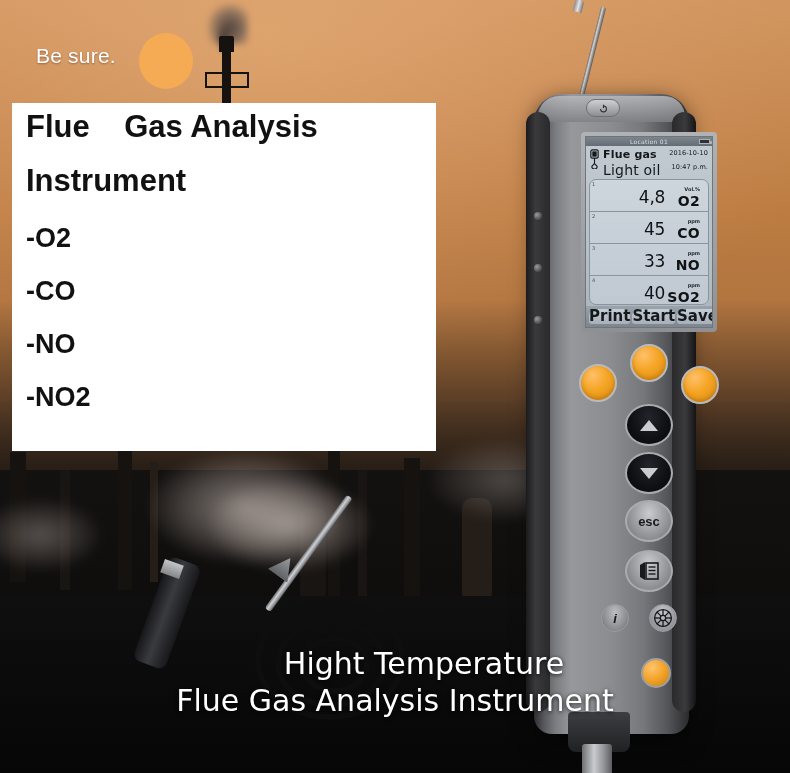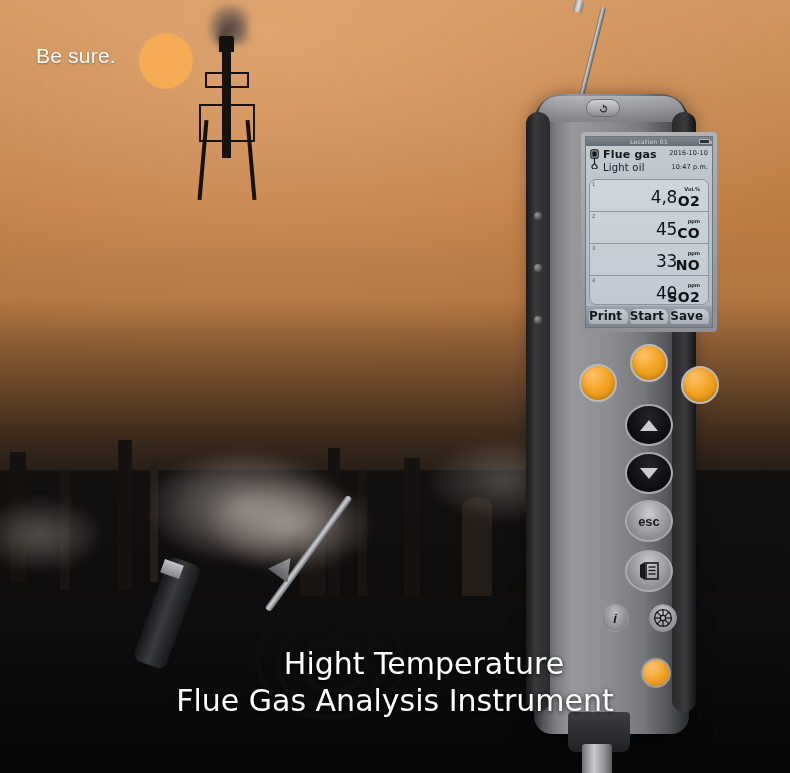--- a/index.html
+++ b/index.html
@@ -208,21 +208,21 @@
     position:absolute; left:3px; top:11px; right:3px; height:28px;
     color:#14181b;
   }
   .fuel-icon{
     position:absolute; left:0; top:1px; width:11px; height:20px;
   }
   .lcd-fuel-title{
     position:absolute; left:14px; top:0px; font-size:11px; font-weight:bold; letter-spacing:.2px;
   }
   .lcd-fuel-sub{
-    position:absolute; left:14px; top:14px; font-size:10px; letter-spacing:.2px;
+    position:absolute; left:14px; top:14px; font-size:14px; letter-spacing:.2px;
   }
   .lcd-date{
     position:absolute; right:1px; top:1px; font-size:6.5px; letter-spacing:.1px;
   }
   .lcd-time{
     position:absolute; right:1px; top:15px; font-size:6.5px; letter-spacing:.1px;
   }
   .lcd-list{
     position:absolute; left:3px; top:42px; right:3px; bottom:22px;
     background: linear-gradient(to bottom,#cdd6dd,#c0c9d1);
@@ -232,40 +232,40 @@
   }
   .meas-row{
     position:relative; height:32px;
     border-bottom:1px solid #8c949b;
   }
   .meas-row:last-child{ border-bottom:none; }
   .meas-idx{
     position:absolute; left:2px; top:1px; font-size:5px; color:#4e565c;
   }
   .meas-val{
-    position:absolute; right:31px; top:7px;
+    position:absolute; right:43px; top:7px;
     font-size:17px; color:#101315; letter-spacing:-.3px;
   }
   .meas-unit{
     position:absolute; right:8px; top:6px; font-size:5px; color:#232a2e; font-weight:bold;
   }
   .meas-gas{
     position:absolute; right:8px; top:13px; font-size:14px; color:#101315; font-weight:bold; letter-spacing:.3px;
   }
   .lcd-softbar{
     position:absolute; left:0; bottom:0; width:100%; height:21px;
     background: linear-gradient(to bottom,#9aa3ab,#7d868e);
     display:flex; align-items:center; justify-content:space-between;
     padding:0 2px;
   }
   .softkey{
     flex:1; margin:0 1px; height:15px;
     background: linear-gradient(to bottom,#c5ced6,#a7b0b8);
     border-radius:7px 7px 3px 3px;
-    color:#15191c; font-size:12px; line-height:15px; 
+    color:#15191c; font-size:15px; line-height:15px; 
     font-weight:bold;
   }
 
   
   .keypad{
     position:absolute; left:61px; top:286px; width:136px; height:360px;
   }
   .obtn{
     position:absolute; width:38px; height:38px; border-radius:50%;
     background: radial-gradient(circle at 35% 28%, #ffc06a 0%, #f5a524 45%, #da8b12 100%);
@@ -389,20 +389,30 @@
   <div class="silo" style="left:0px;top:596px;width:790px;height:180px;background:linear-gradient(to bottom,#100f0f,#060606);"></div>
 
   <div class="smoke" style="left:150px;top:452px;width:190px;height:110px;"></div>
   <div class="smoke" style="left:210px;top:480px;width:160px;height:90px;"></div>
   <div class="smoke" style="left:-20px;top:500px;width:120px;height:70px;opacity:.6;"></div>
   <div class="smoke" style="left:430px;top:440px;width:150px;height:80px;opacity:.5;"></div>
 
   <div class="orange-dot"></div>
   <div class="tagline">Be sure.</div>
 
+  <div class="white-panel">
+    <div class="wp-title">Flue    Gas Analysis</div>
+    <div class="wp-title2">Instrument</div>
+    <div class="wp-list">
+      <div class="wp-item">-O2</div>
+      <div class="wp-item">-CO</div>
+      <div class="wp-item">-NO</div>
+      <div class="wp-item">-NO2</div>
+    </div>
+  </div>
 
   <div class="device">
 
     <div class="probe-tip"></div>
     <div class="probe"></div>
 
     <div class="shell"></div>
     <div class="shell-top-bevel"></div>
 
     <div class="grip left">

